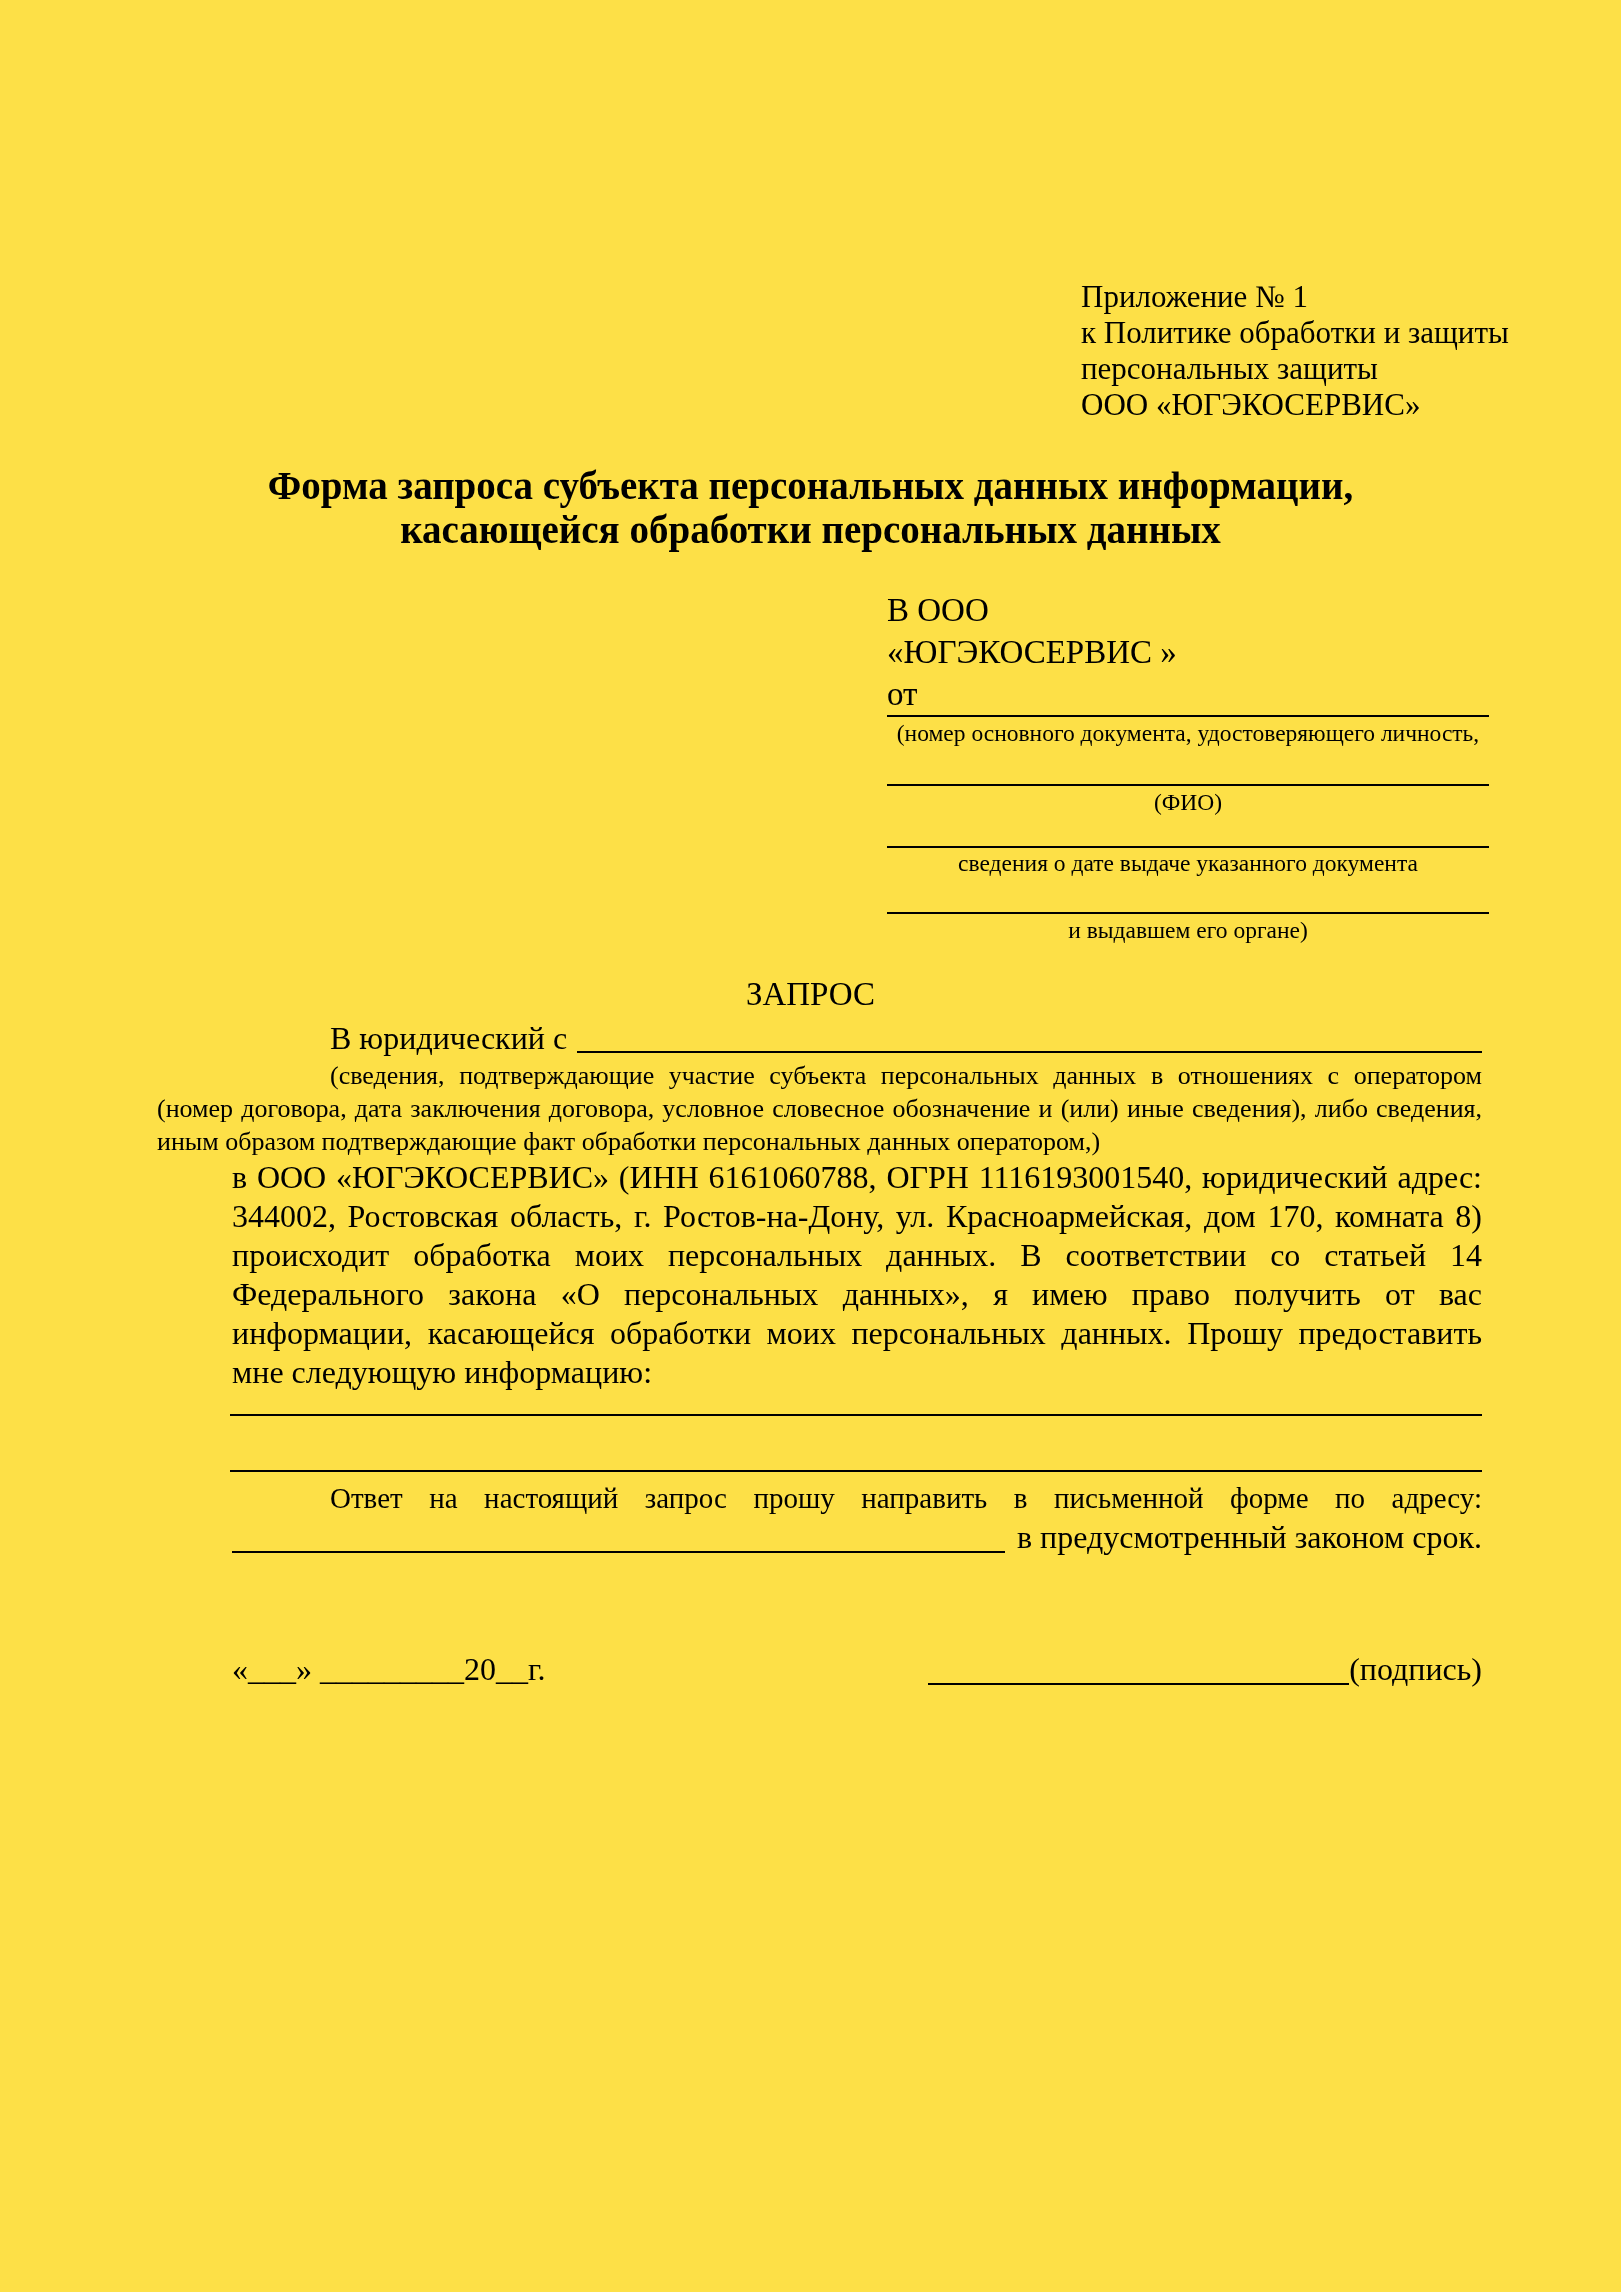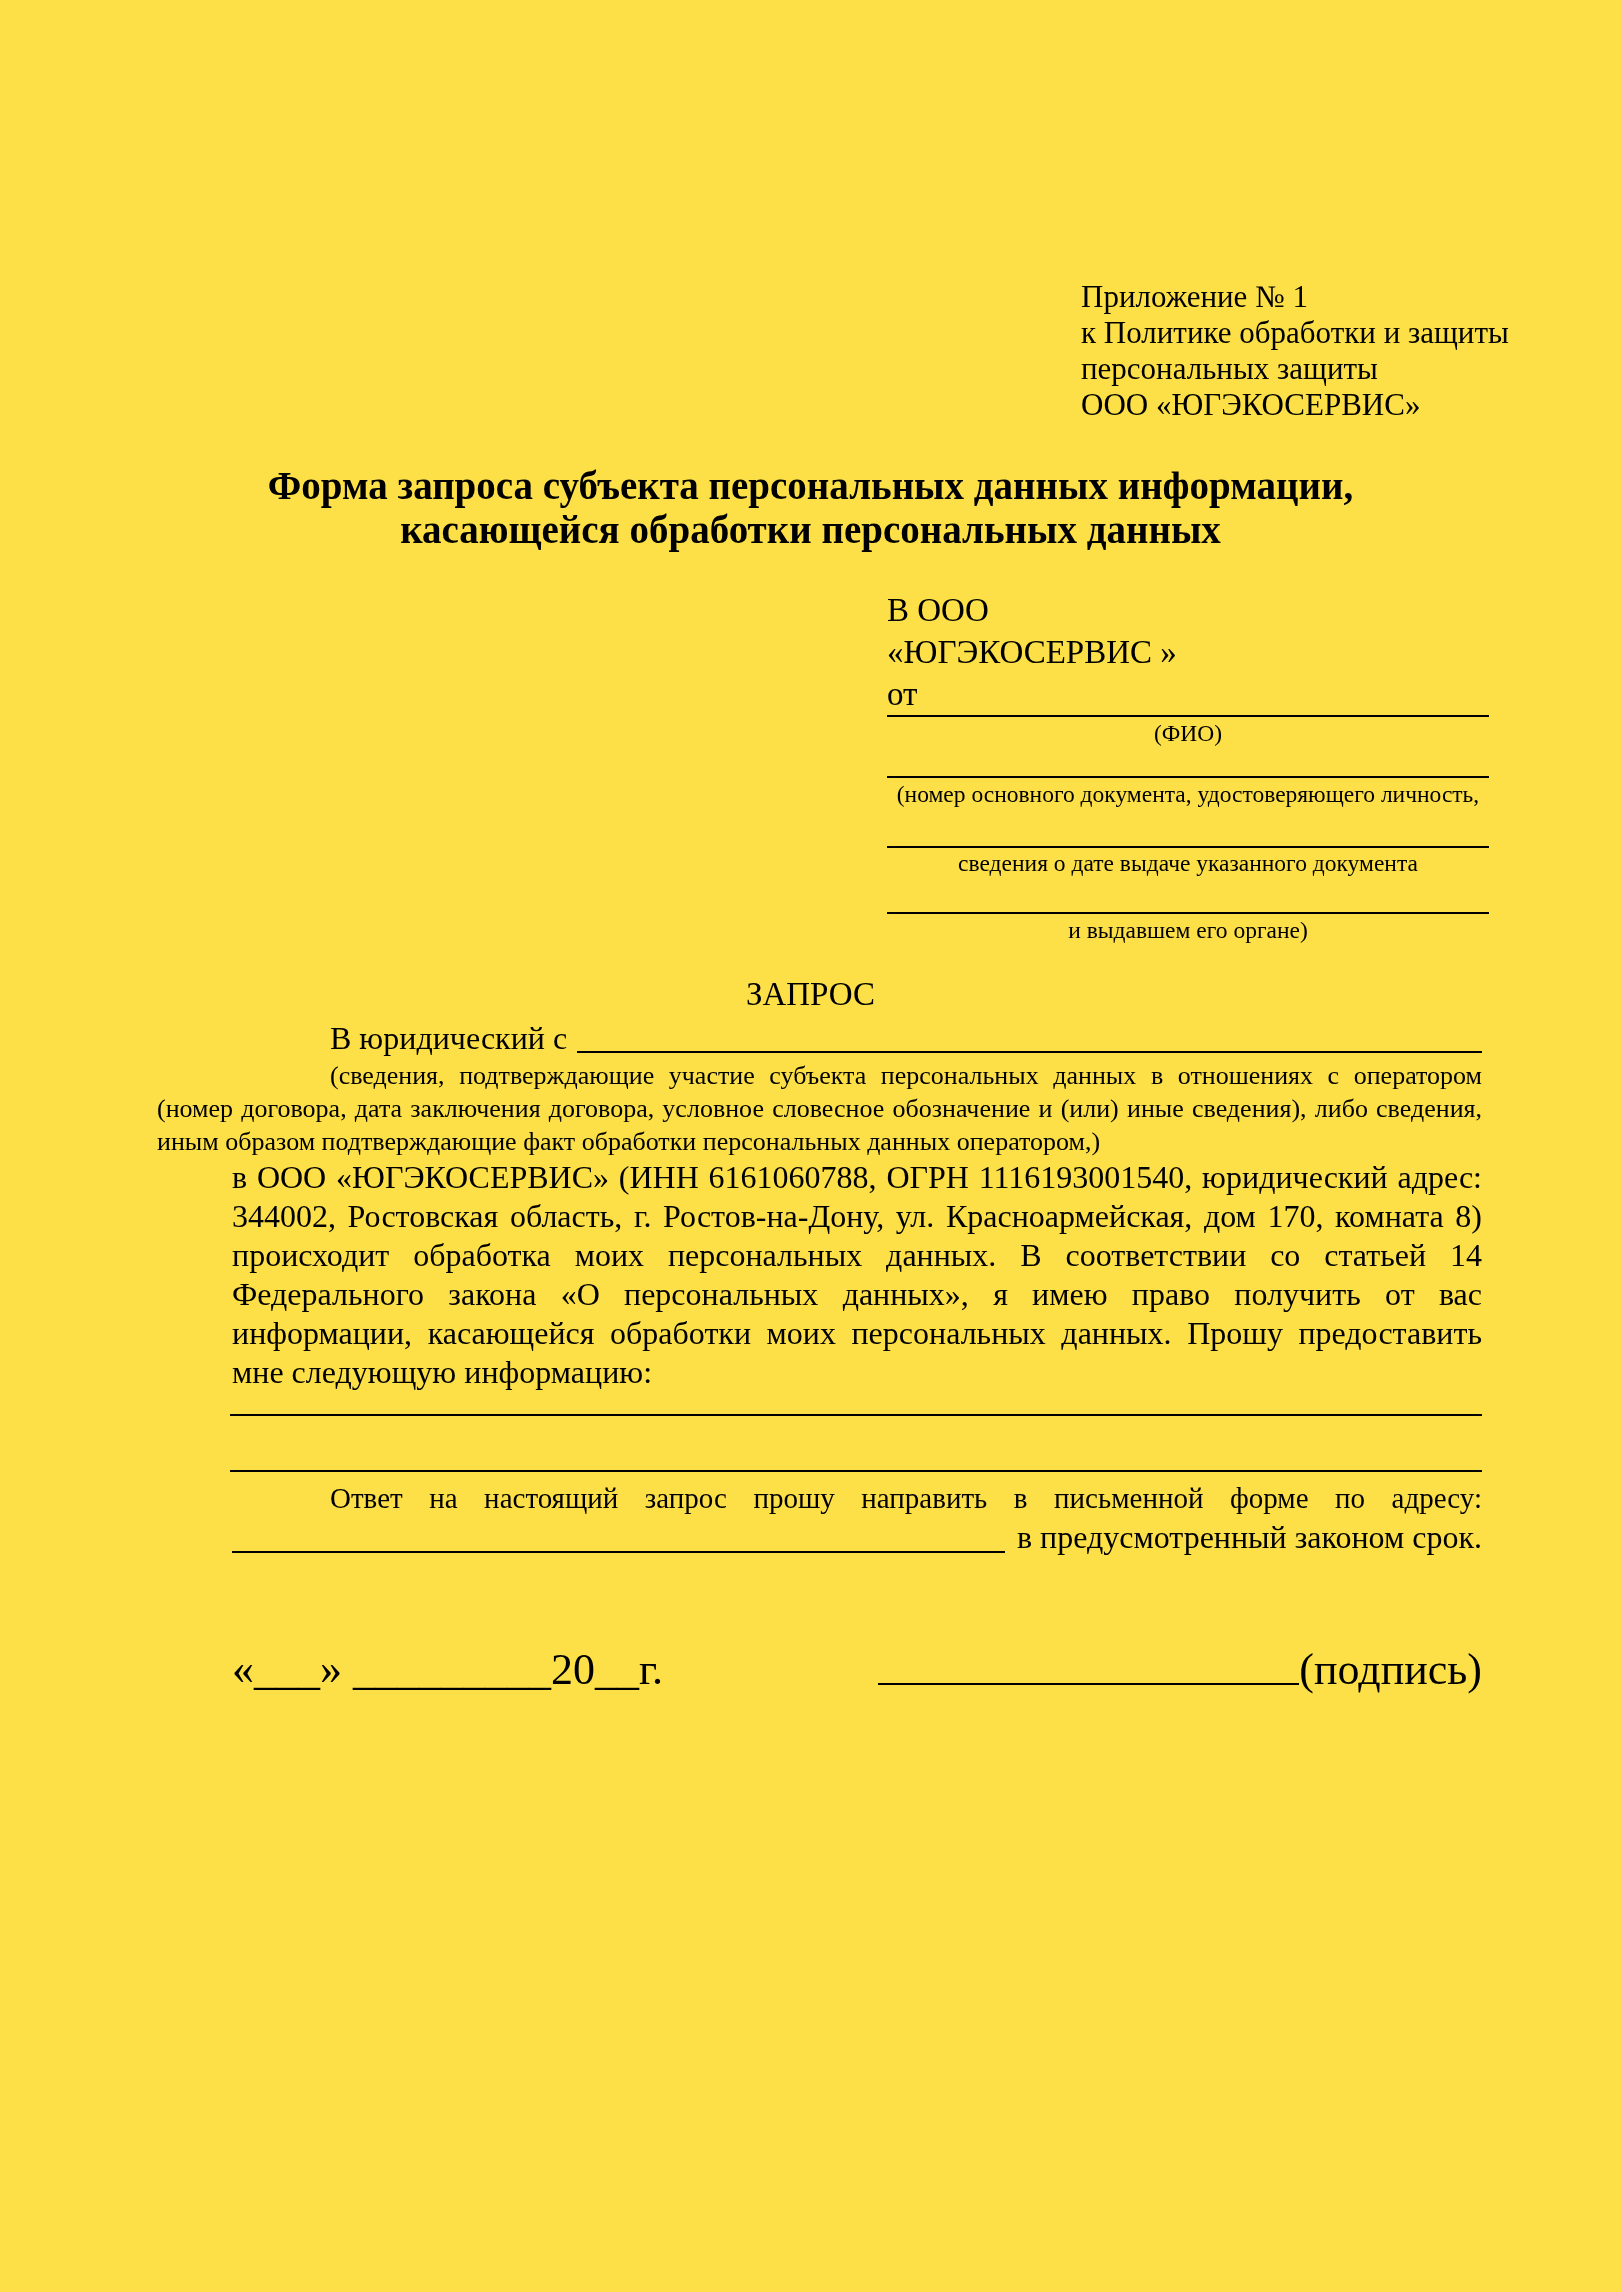--- a/index.html
+++ b/index.html
@@ -108,21 +108,21 @@
   .answer-fill {
     flex: 1;
     border-bottom: 2.9px solid #000;
     margin-bottom: 4.9px;
   }
   .footer-row {
     display: flex;
     justify-content: space-between;
     align-items: flex-end;
     margin-top: 93px;
-    font-size: 44px;
+    font-size: 32px;
     line-height: 39px;
     white-space: nowrap;
   }
   .sig-area { display: flex; align-items: flex-end; }
   .sig-line {
     width: 421px;
     border-bottom: 2.9px solid #000;
     margin-bottom: 4.9px;
   }
 </style>
@@ -143,26 +143,26 @@
     <div>касающейся обработки персональных данных</div>
   </div>
 
   <div class="addressee">
     <div>В ООО</div>
     <div>«ЮГЭКОСЕРВИС »</div>
     <div>от</div>
 
     <div class="blank-group">
       <div class="blank-line"></div>
+      <div class="blank-caption mb2">(номер основного документа, удостоверяющего личность,</div>
+    </div>
+
+    <div class="blank-group">
+      <div class="blank-line"></div>
       <div class="blank-caption mb1">(ФИО)</div>
-    </div>
-
-    <div class="blank-group">
-      <div class="blank-line"></div>
-      <div class="blank-caption mb2">(номер основного документа, удостоверяющего личность,</div>
     </div>
 
     <div class="blank-group">
       <div class="blank-line"></div>
       <div class="blank-caption mb3">сведения о дате выдаче указанного документа</div>
     </div>
 
     <div class="blank-group">
       <div class="blank-line"></div>
       <div class="blank-caption">и выдавшем его органе)</div>

